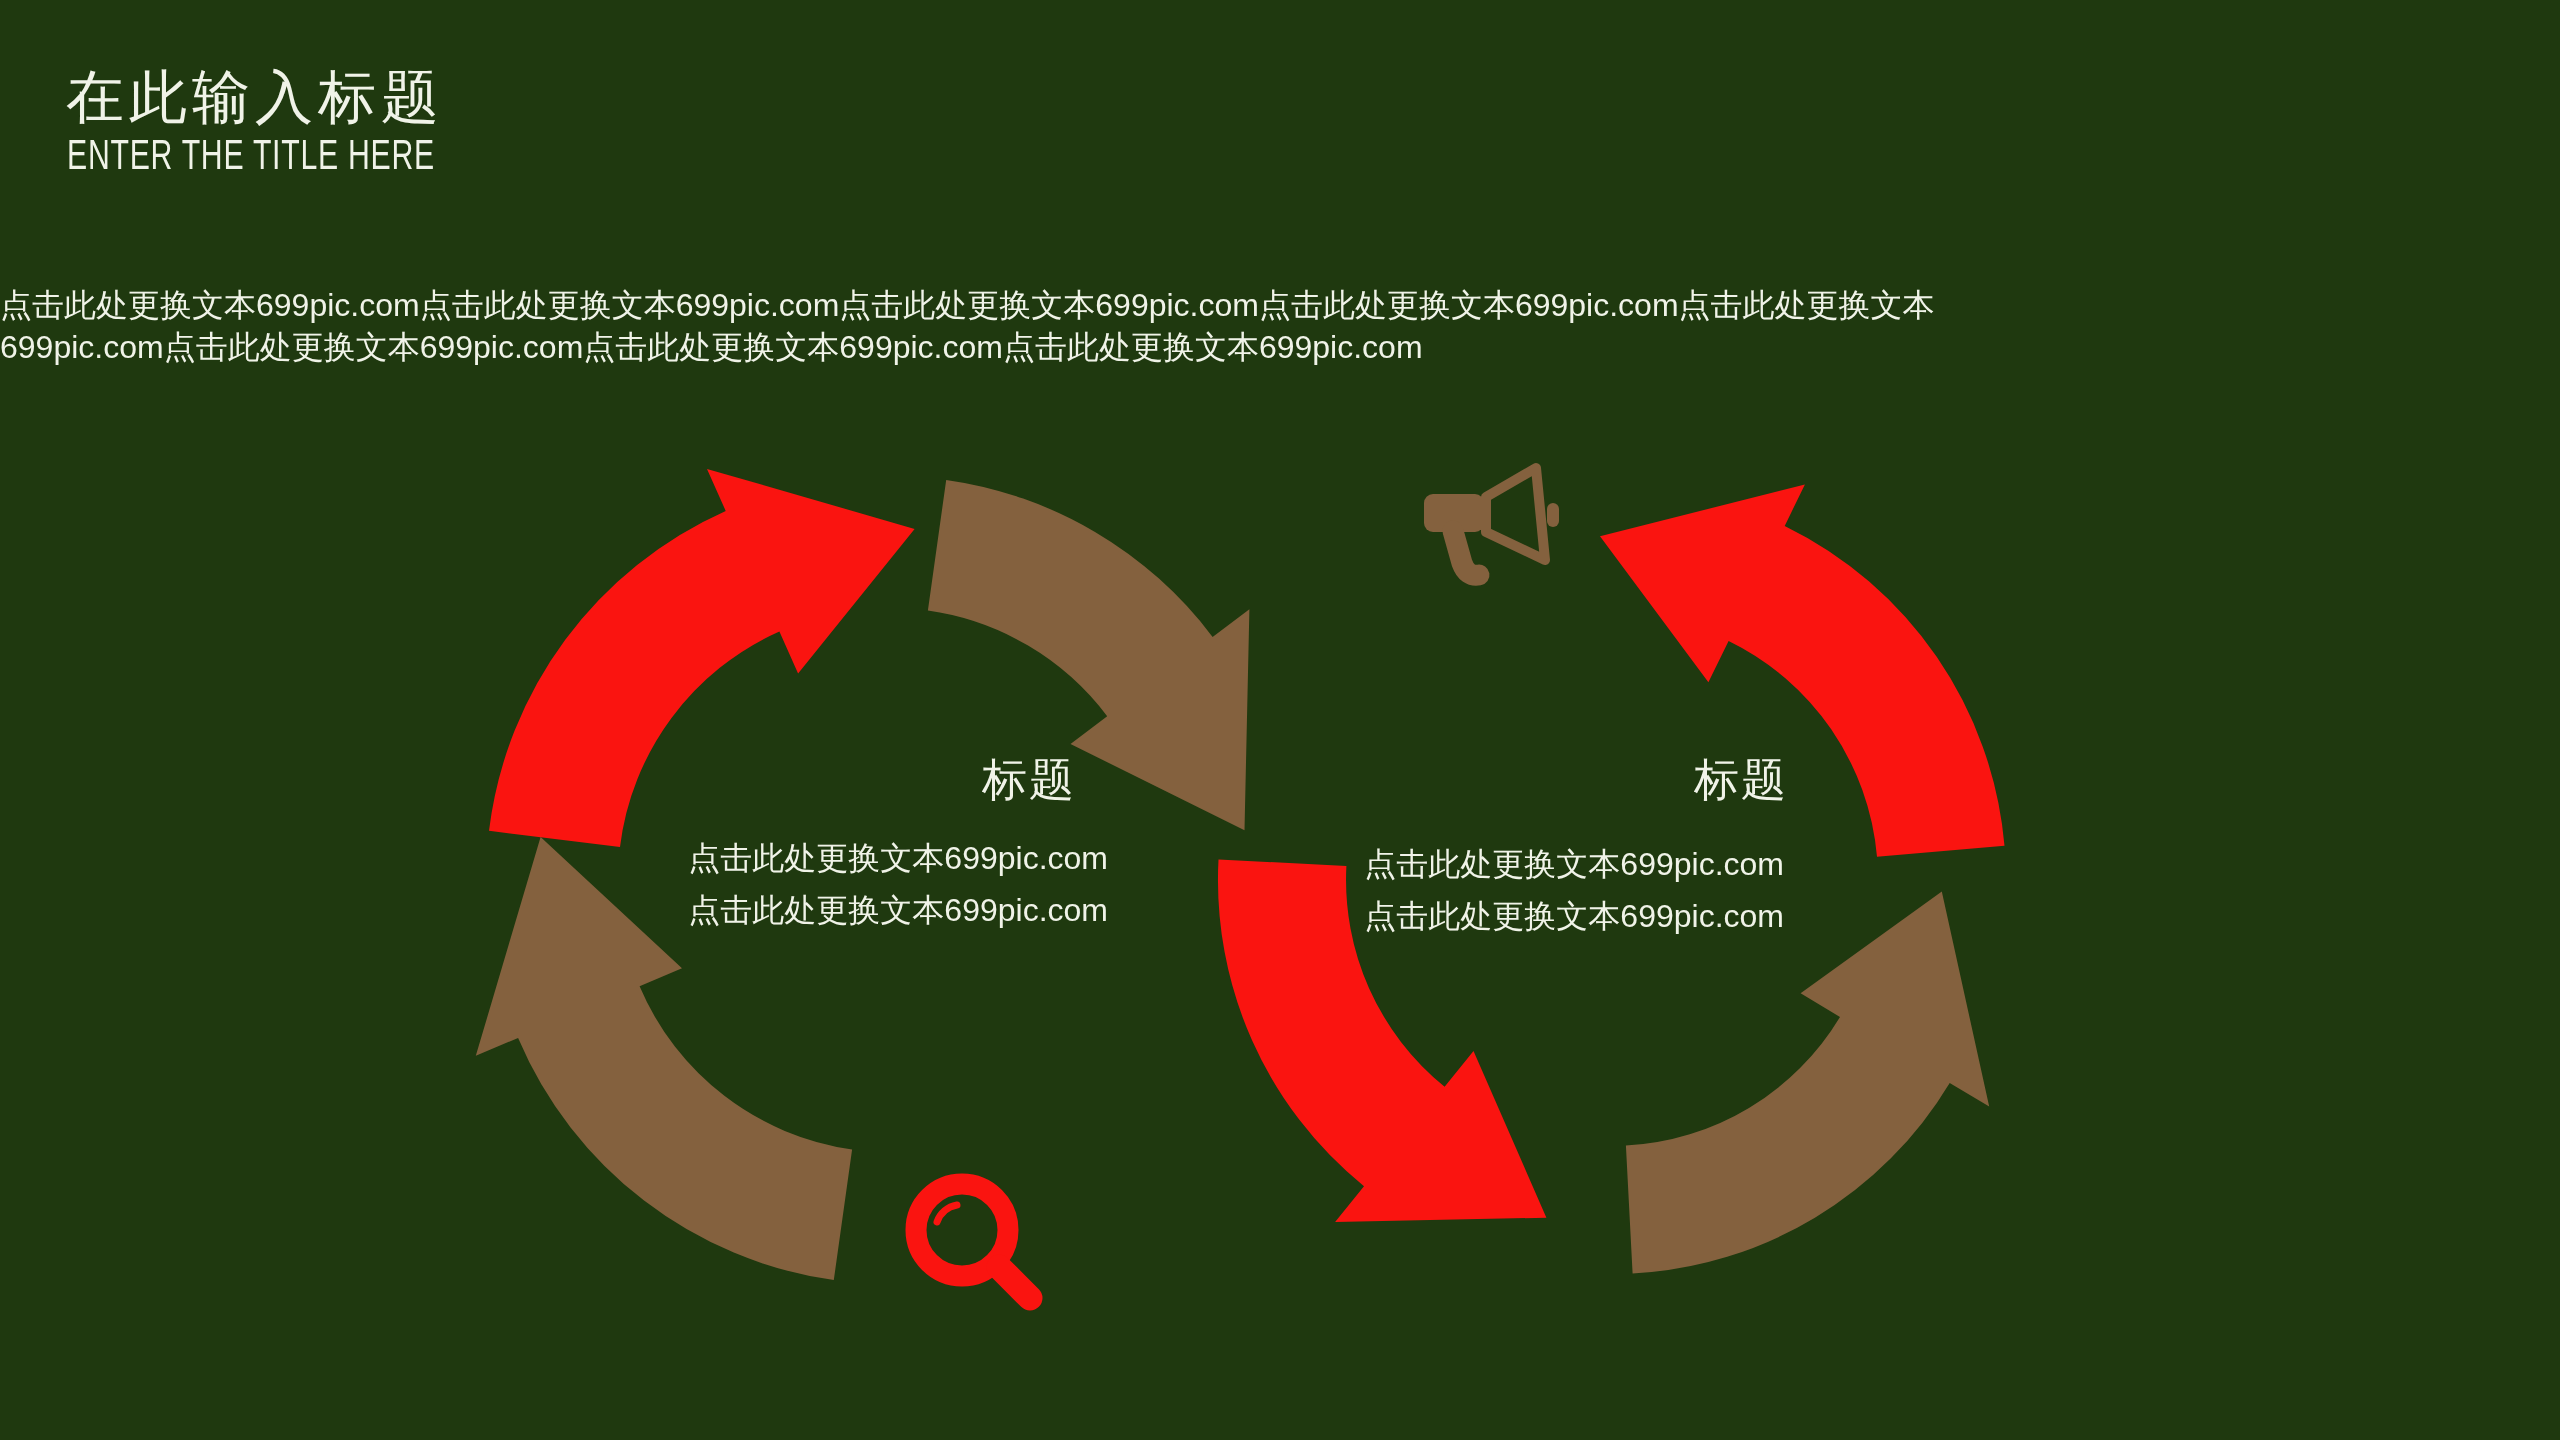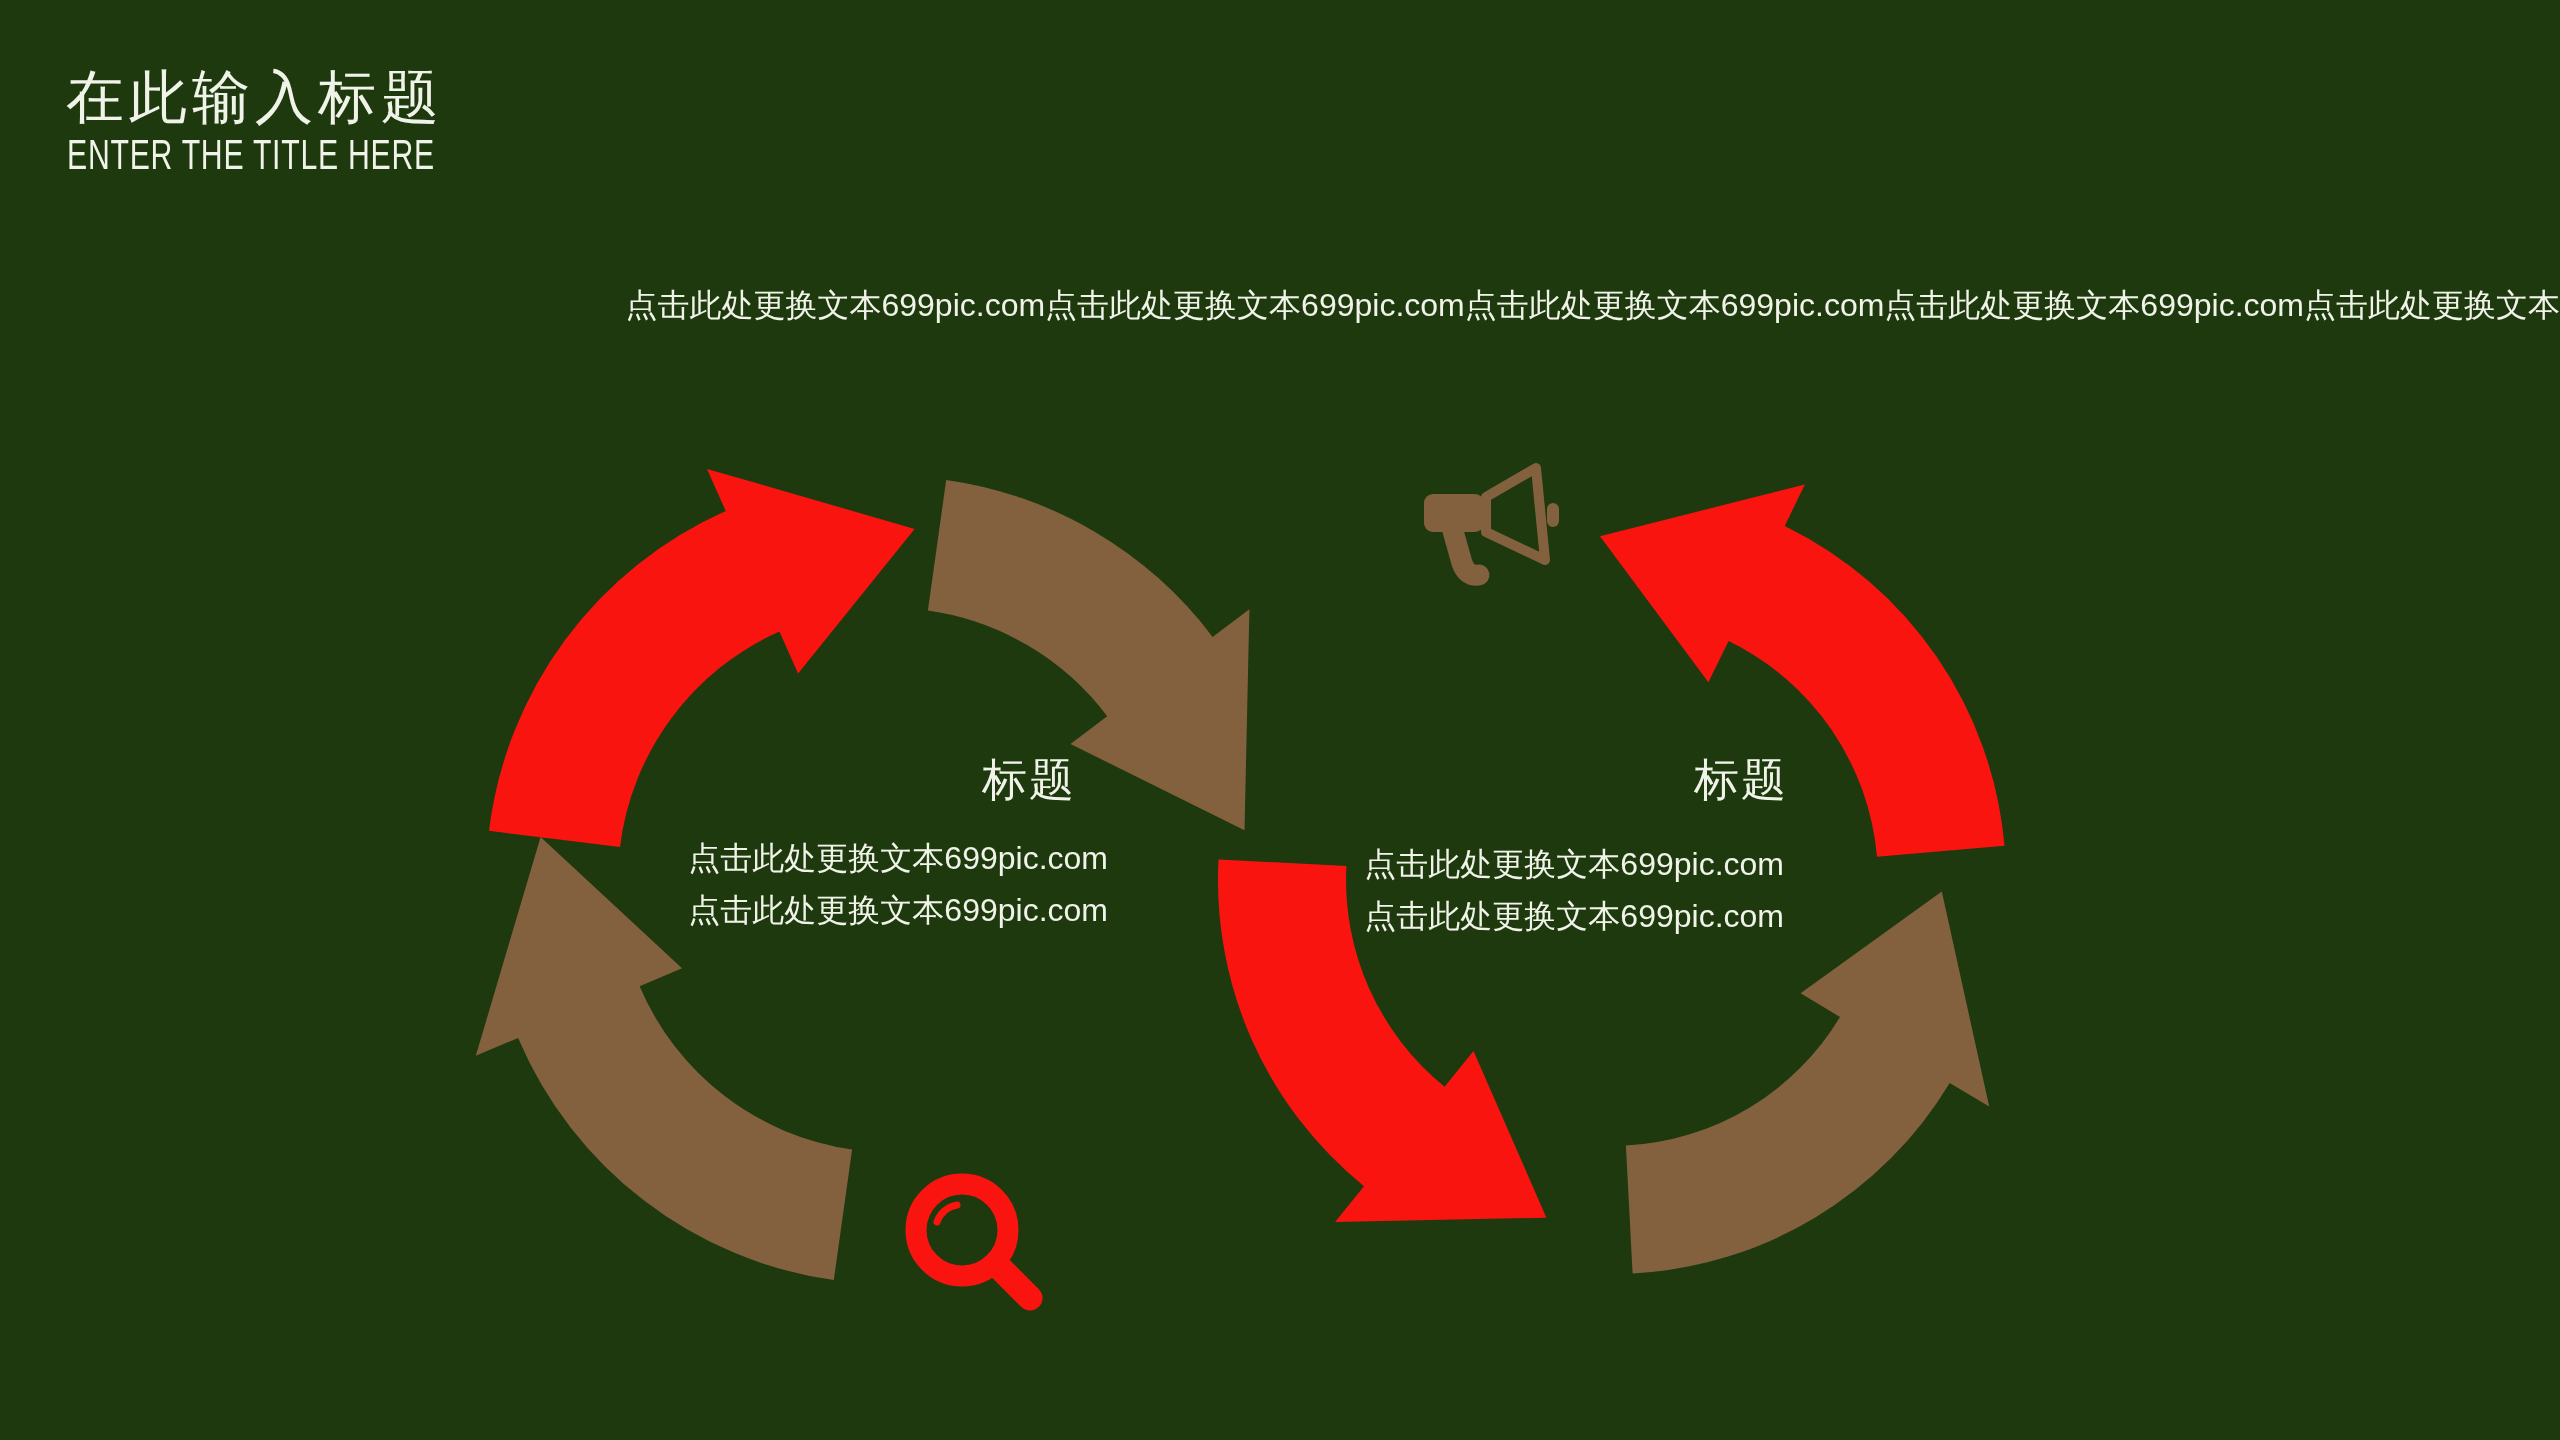--- a/index.html
+++ b/index.html
@@ -19,21 +19,21 @@
     font-size:58px; line-height:1.1; letter-spacing:5px; font-weight:400;
     white-space:nowrap;
   }
   .slide-subtitle{
     left:67px; top:133px;
     font-size:42px; line-height:1.05; font-weight:400; letter-spacing:1px;
     transform:scaleX(.72); transform-origin:0 0;
     white-space:nowrap;
   }
   .intro{
-    left:0; top:284px; width:2560px; text-align:right;
+    left:0; top:284px; width:2560px; text-align:left;
     font-size:32px; line-height:42px;
   }
   .intro div{white-space:nowrap;}
   #diagram{left:0; top:0; width:2560px; height:1440px;}
   .cycle-heading{
     width:400px; text-align:right;
     font-size:45px; line-height:1.1; font-weight:400; letter-spacing:2px;
   }
   .cycle-heading.left{left:676px; top:755px;}
   .cycle-heading.right{left:1388px; top:755px;}
@@ -67,20 +67,21 @@
         <path d="M999 1267 L1030 1298" stroke="#fa1410" stroke-width="25" stroke-linecap="round"></path>
         <path d="M937 1222 A26 26 0 0 1 957 1205" fill="none" stroke="#fa1410" stroke-width="7" stroke-linecap="round"></path>
       </g>
     </svg>
 
   <div class="abs slide-title">在此输入标题</div>
   <div class="abs slide-subtitle">ENTER THE TITLE HERE</div>
 
   <div class="abs intro">
     <div>点击此处更换文本699pic.com点击此处更换文本699pic.com点击此处更换文本699pic.com点击此处更换文本699pic.com点击此处更换文本</div>
+    <div>699pic.com点击此处更换文本699pic.com点击此处更换文本699pic.com点击此处更换文本699pic.com</div>
   </div>
 
   <div class="abs cycle-heading left">标题</div>
   <div class="abs cycle-lines left">
     <div>点击此处更换文本699pic.com</div>
     <div>点击此处更换文本699pic.com</div>
   </div>
 
   <div class="abs cycle-heading right">标题</div>
   <div class="abs cycle-lines right">

